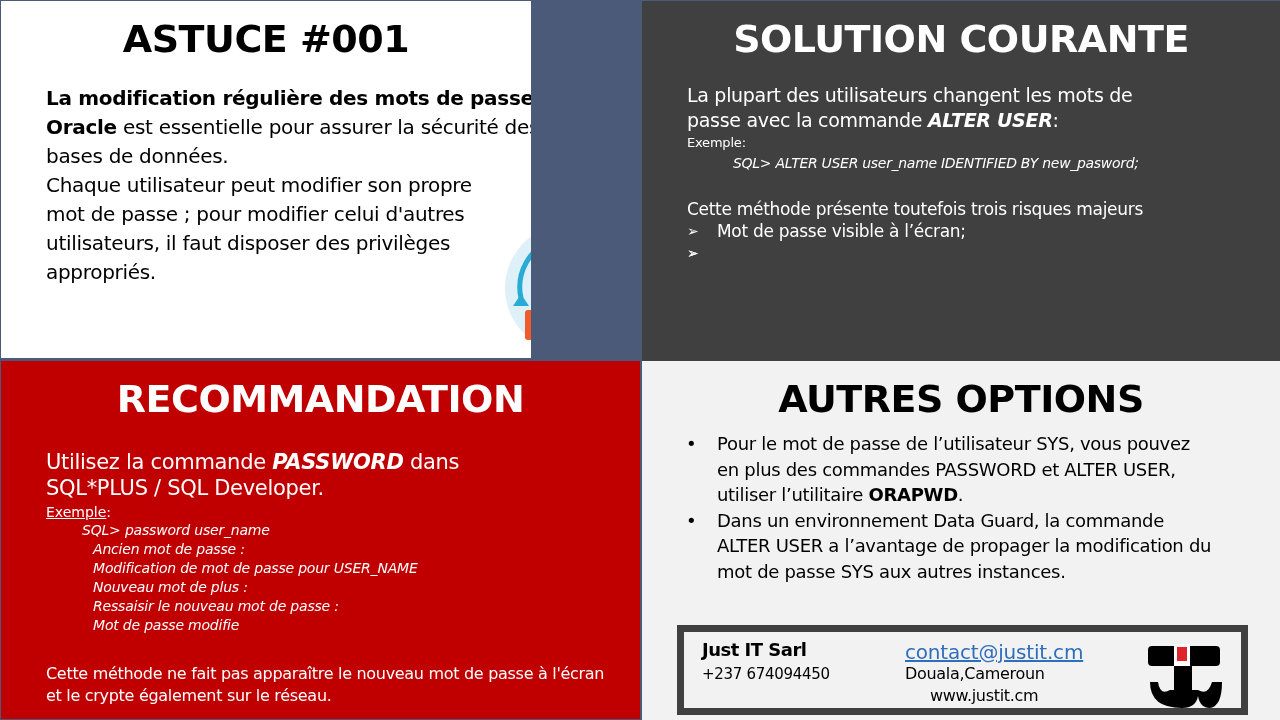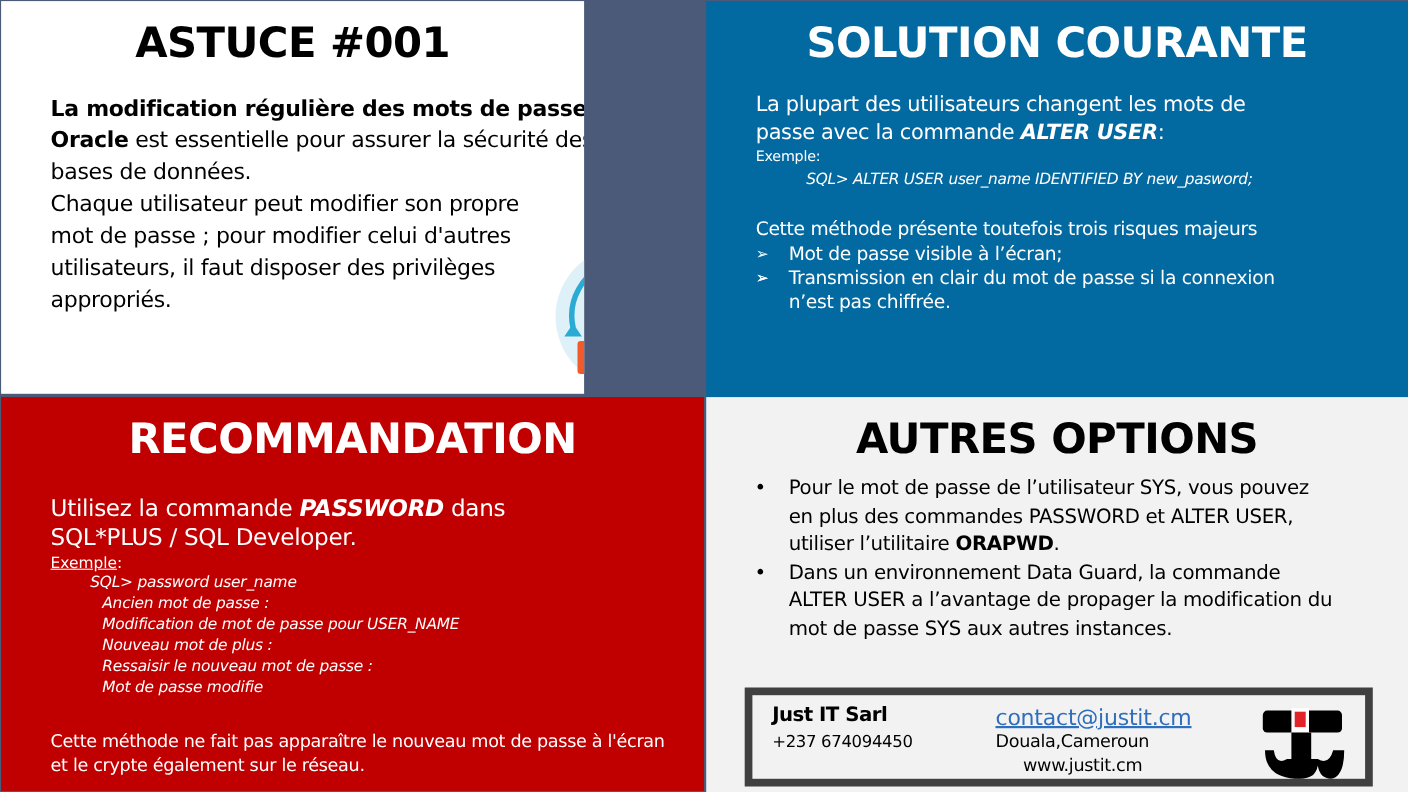--- a/index.html
+++ b/index.html
@@ -3,21 +3,21 @@
 <meta charset="utf-8">
 <style>
   html, body { margin: 0; padding: 0; }
   body {
     width: 1280px; height: 720px; overflow: hidden; position: relative;
     background: #4a5a78;
     font-family: "DejaVu Sans", sans-serif;
   }
   .panel { position: absolute; box-sizing: border-box; overflow: hidden; }
   #p-tl { left: 1px; top: 1px; width: 530px; height: 357px; background: #ffffff; color: #000; }
-  #p-tr { left: 642px; top: 1px; width: 638px; height: 430px; background: #0369a1; color: #fff; }
+  #p-tr { left: 642px; top: 1px; width: 638px; height: 430px; background: #404040; color: #fff; }
   #p-bl { left: 1px; top: 361px; width: 639px; height: 358px; background: #c00000; color: #fff; }
   #p-br { left: 642px; top: 361px; width: 638px; height: 359px; background: #f2f2f2; color: #000; }
 
   .title {
     position: absolute; left: 0; right: 0; text-align: center;
     font-family: "DejaVu Sans", sans-serif; font-weight: bold;
     font-size: 38px; letter-spacing: -0.5px; line-height: 44px;
   }
   #p-tl .title { top: 16px; }
   #p-tr .title { top: 16px; }
@@ -92,21 +92,21 @@
   <div class="tr-text">
     <div style="width:500px;">
       <span>La plupart des utilisateurs  changent les mots de passe avec la commande </span><b><i>ALTER USER</i></b><span>:</span>
     </div>
     <div class="small">Exemple:</div>
     <div class="code-tr">SQL&gt; ALTER USER user_name IDENTIFIED BY new_pasword;</div>
     <div class="risk-head">Cette méthode présente toutefois trois risques majeurs</div>
     <ul class="risk-list">
       <li><span class="bullet">➢</span><span> Mot de passe visible à l’écran;</span></li>
       <li><span class="bullet">➢</span></li>
-      <li style="width:480px;"><span class="bullet">➢</span><span>Transmission en clair du mot de passe si la connexion n’est pas chiffrée.</span></li>
+      <li style="width:480px;"><span class="bullet">➢</span></li>
     </ul>
   </div>
 </div>
 
 <div class="panel" id="p-bl">
   <div class="title">RECOMMANDATION</div>
   <div class="rec-text">
     <div class="lead" style="width:460px;">
       <span>Utilisez la commande </span><b><i>PASSWORD</i></b><span> dans SQL*PLUS / SQL Developer.</span>
     </div>

